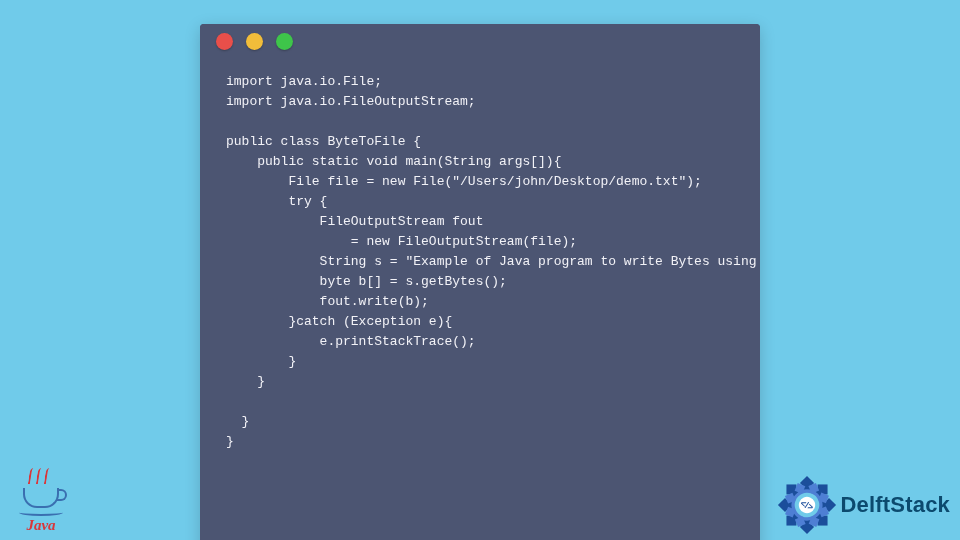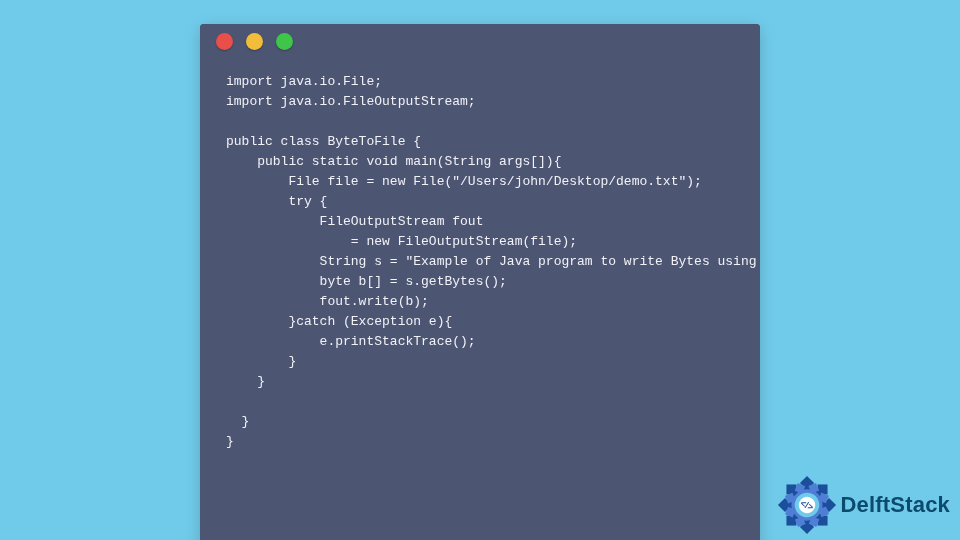--- a/index.html
+++ b/index.html
@@ -177,20 +177,30 @@
             fout.write(b);
         }catch (Exception e){
             e.printStackTrace();
         }
     }
 
   }
 }</span></div>
   </div>
 
+  <div class="logo-left">
+    <div class="steam">
+      <span style="border-color: rgb(217, 54, 58);"></span>
+        <span style="border-color: rgb(217, 54, 58);"></span>
+        <span style="border-color: rgb(217, 54, 58);"></span>
+    </div>
+    <div class="cup" style="border-color: rgb(58, 111, 176);"></div>
+    <div class="saucer" style="border-color: rgb(58, 111, 176);"></div>
+    <div class="java-word" style="color: rgb(217, 54, 58);">Java</div>
+  </div>
 
   <div class="logo-right">
     <div class="gear-wrap">
       <div class="gear" id="gearA" style="transform: scale(1) rotate(0deg);">
           <div class="ring" style="border-color: rgb(27, 78, 155);"></div>
           <div class="tooth" style="background: rgb(27, 78, 155); transform: rotate(0deg) translate(22px) rotate(45deg);"></div>
           <div class="tooth" style="background: rgb(27, 78, 155); transform: rotate(45deg) translate(22px) rotate(45deg);"></div>
           <div class="tooth" style="background: rgb(27, 78, 155); transform: rotate(90deg) translate(22px) rotate(45deg);"></div>
           <div class="tooth" style="background: rgb(27, 78, 155); transform: rotate(135deg) translate(22px) rotate(45deg);"></div>
           <div class="tooth" style="background: rgb(27, 78, 155); transform: rotate(180deg) translate(22px) rotate(45deg);"></div>

